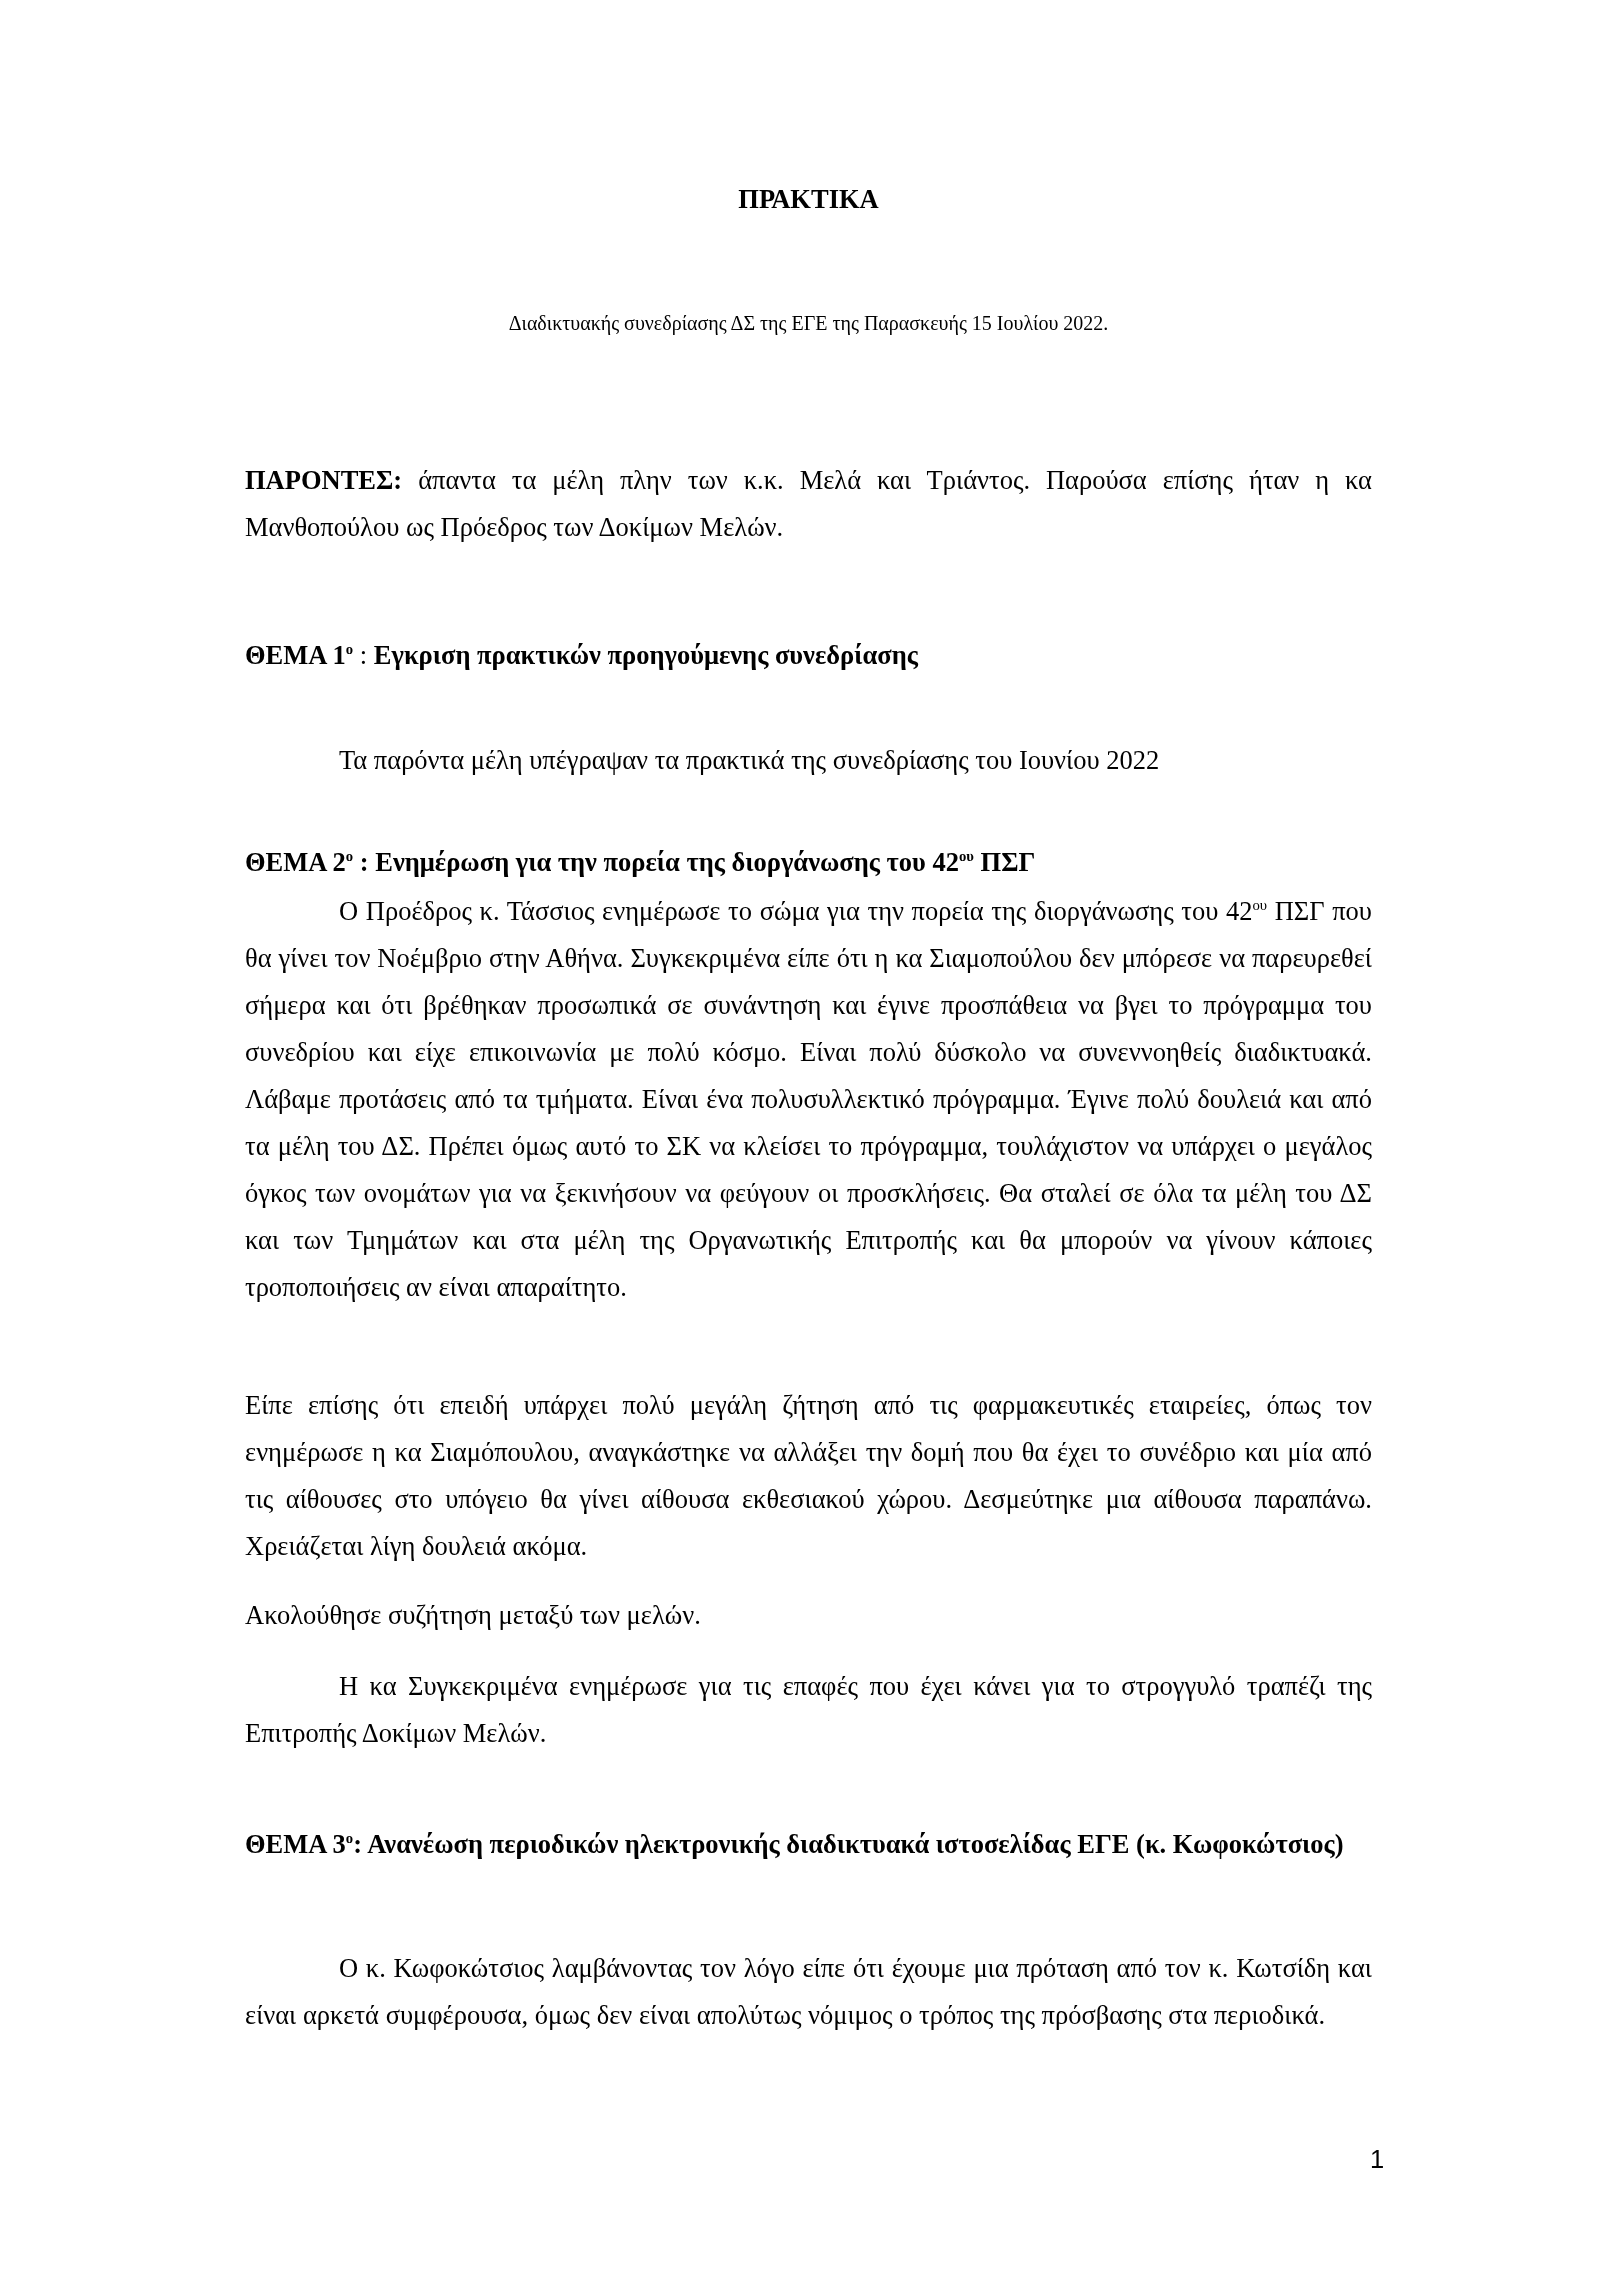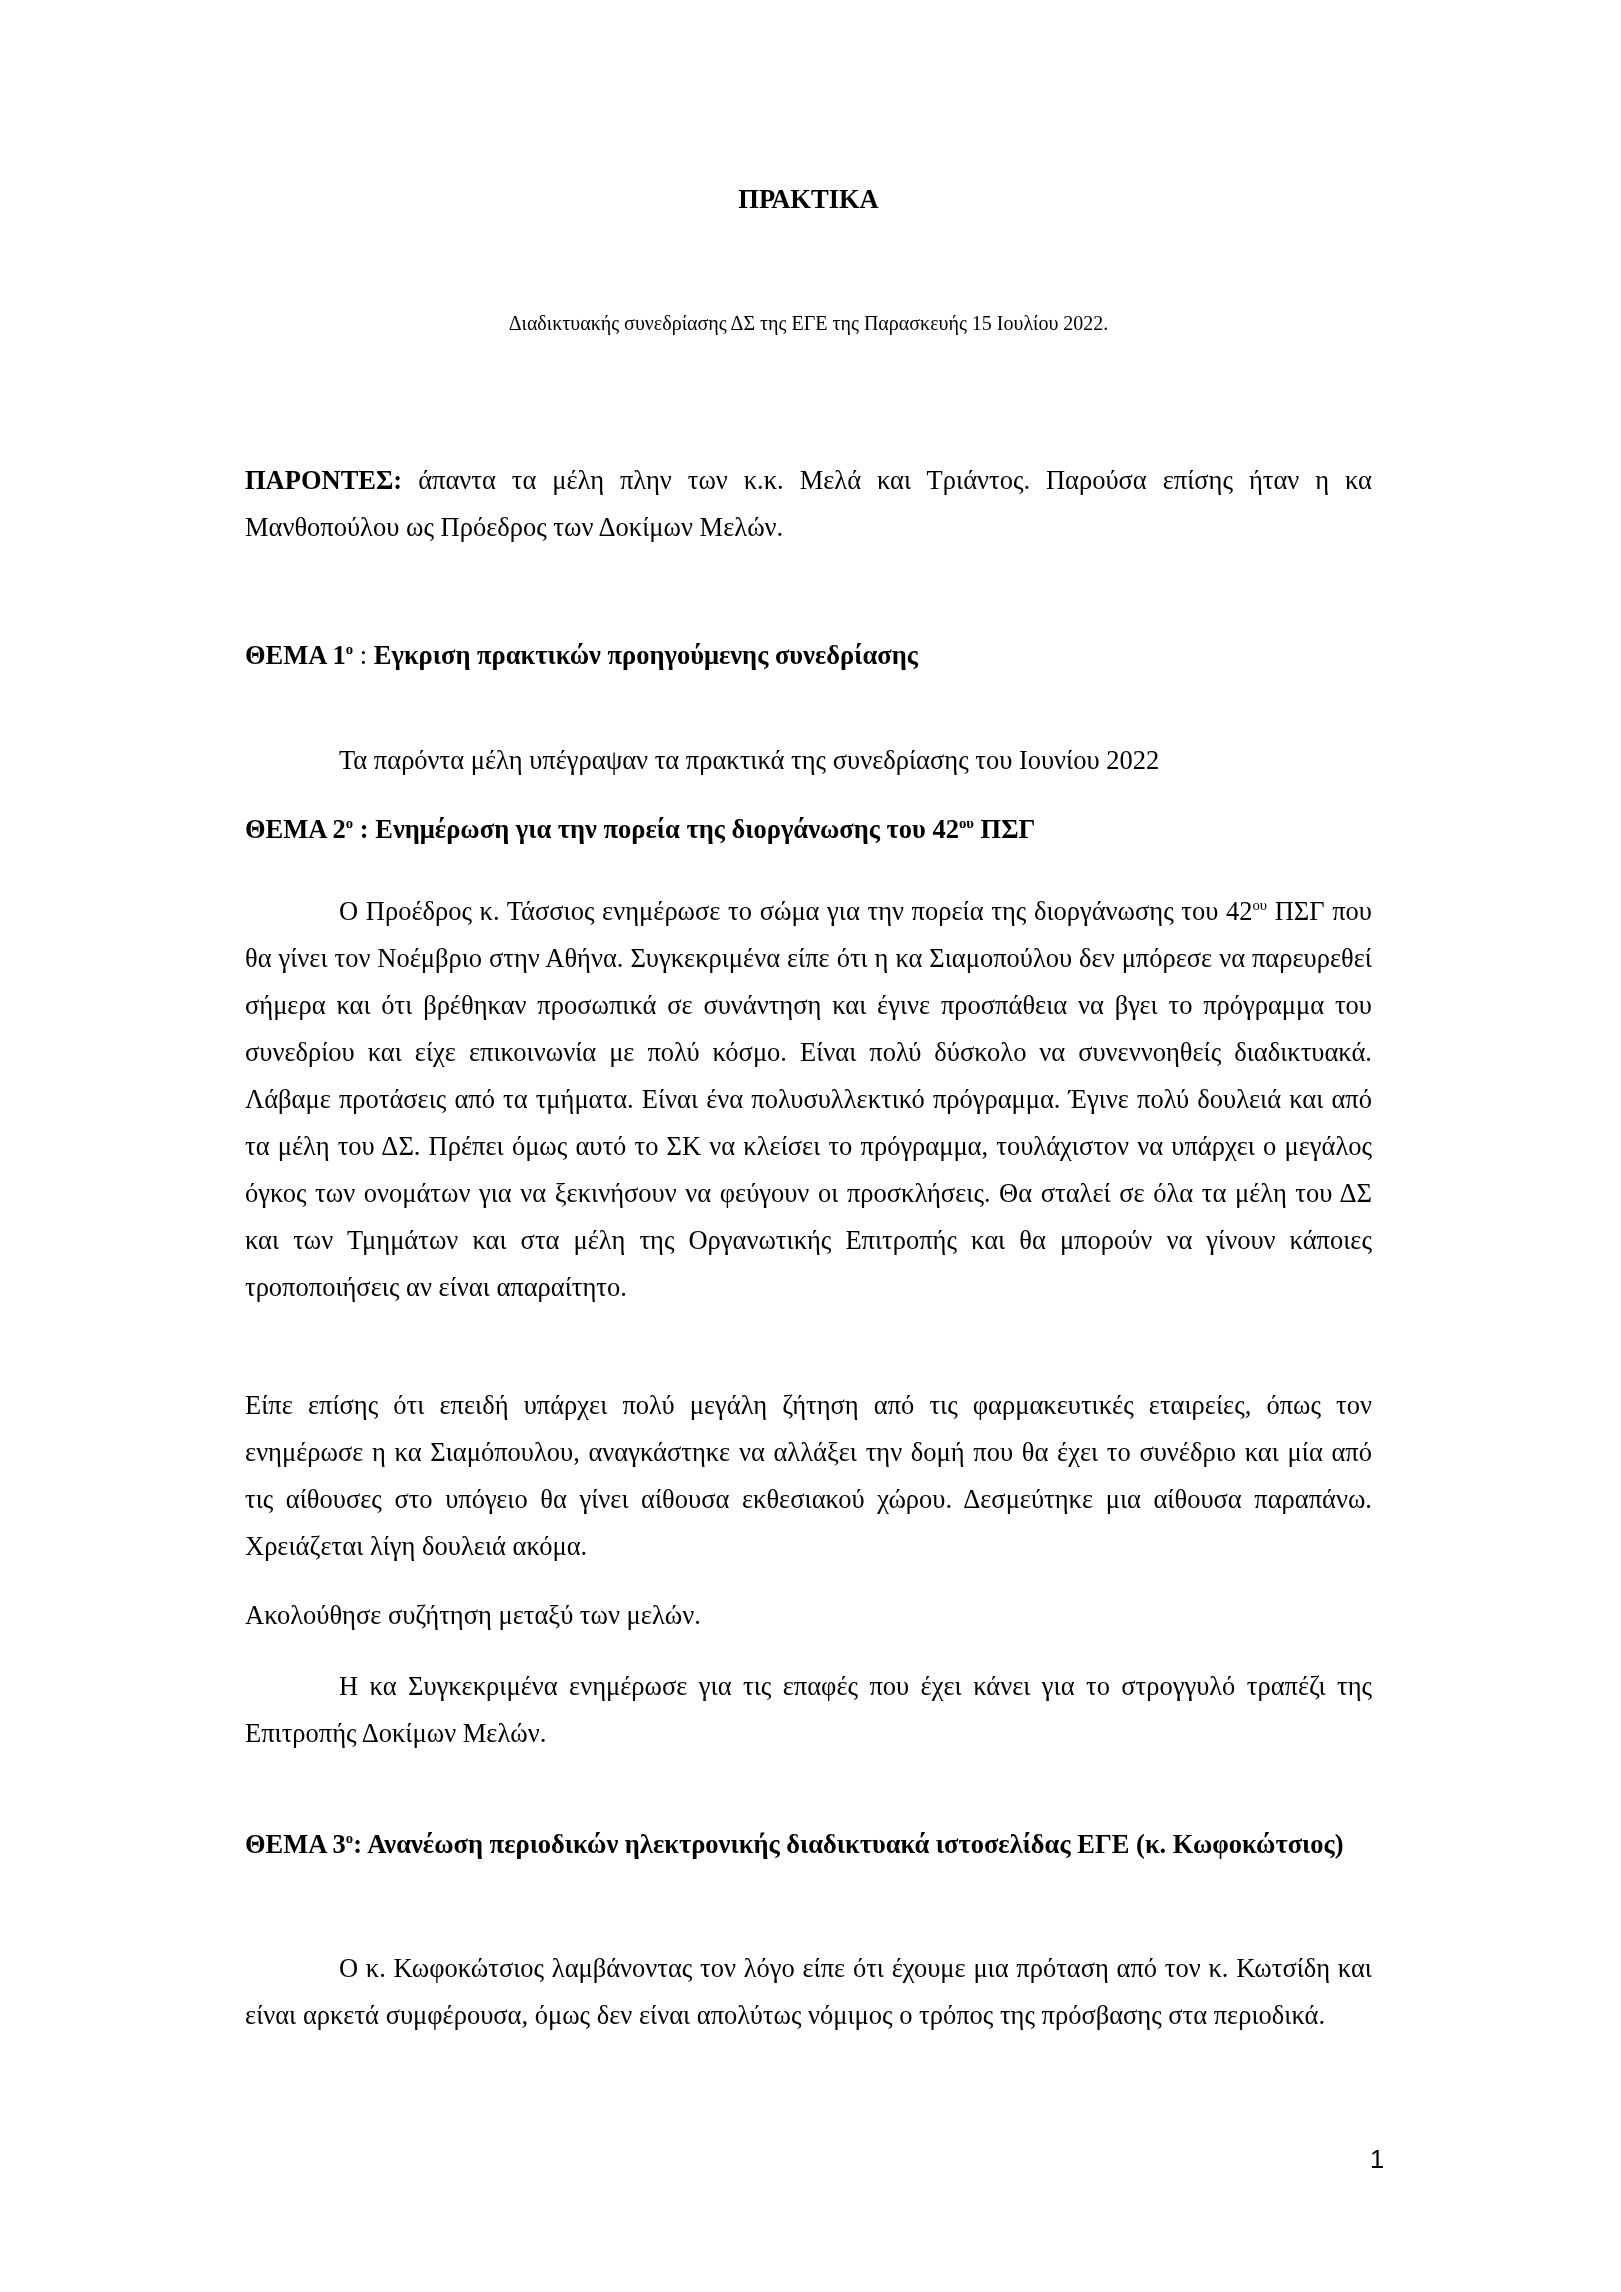--- a/index.html
+++ b/index.html
@@ -24,21 +24,21 @@
   <div class="title">ΠΡΑΚΤΙΚΑ</div>
 
   <div class="subtitle">Διαδικτυακής συνεδρίασης ΔΣ της ΕΓΕ της Παρασκευής 15 Ιουλίου 2022.</div>
 
   <p class="abs" style="top:457px;"><span class="bold">ΠΑΡΟΝΤΕΣ:</span><span> άπαντα τα μέλη πλην των κ.κ. Μελά και Τριάντος.  Παρούσα επίσης ήταν η κα Μανθοπούλου ως Πρόεδρος των Δοκίμων Μελών.</span></p>
 
   <p class="abs bold" style="top:632px;"><span>ΘΕΜΑ 1</span><sup>ο</sup><span style="font-weight:normal"> : </span><span>Εγκριση πρακτικών προηγούμενης συνεδρίασης</span></p>
 
   <p class="abs" style="top:697px; padding-left:94px; width:1033px;margin-top:40px;">Τα παρόντα μέλη υπέγραψαν τα πρακτικά της συνεδρίασης του Ιουνίου 2022</p>
 
-  <p class="abs bold" style="top:806px;"><span>ΘΕΜΑ 2</span><sup>ο</sup><span> : </span><span>Ενημέρωση για την πορεία της διοργάνωσης του 42</span><sup>ου</sup><span> ΠΣΓ</span></p>
+  <p class="abs bold" style="top:839px;"><span>ΘΕΜΑ 2</span><sup>ο</sup><span> : </span><span>Ενημέρωση για την πορεία της διοργάνωσης του 42</span><sup>ου</sup><span> ΠΣΓ</span></p>
 
   <p class="abs indent" style="top:888px;"><span>Ο Προέδρος κ. Τάσσιος ενημέρωσε το σώμα για την πορεία της διοργάνωσης του 42</span><sup>ου</sup><span> ΠΣΓ που θα γίνει τον Νοέμβριο στην Αθήνα. Συγκεκριμένα είπε ότι η κα Σιαμοπούλου δεν μπόρεσε να παρευρεθεί σήμερα και ότι βρέθηκαν προσωπικά σε συνάντηση και έγινε προσπάθεια να βγει το πρόγραμμα του συνεδρίου και είχε επικοινωνία με πολύ κόσμο. Είναι πολύ δύσκολο να συνεννοηθείς διαδικτυακά. Λάβαμε προτάσεις από τα τμήματα. Είναι ένα πολυσυλλεκτικό πρόγραμμα. Έγινε πολύ δουλειά και από τα μέλη του ΔΣ. Πρέπει όμως αυτό το ΣΚ να κλείσει το πρόγραμμα, τουλάχιστον να υπάρχει ο μεγάλος όγκος των ονομάτων για να ξεκινήσουν να φεύγουν οι προσκλήσεις. Θα σταλεί σε όλα τα μέλη του ΔΣ και των Τμημάτων και στα μέλη της Οργανωτικής Επιτροπής και θα μπορούν να γίνουν κάποιες τροποποιήσεις αν είναι απαραίτητο.</span></p>
 
   <p class="abs" style="top:1382px;">Είπε επίσης ότι επειδή υπάρχει πολύ μεγάλη ζήτηση από τις φαρμακευτικές εταιρείες, όπως τον ενημέρωσε η κα Σιαμόπουλου, αναγκάστηκε να αλλάξει την δομή που θα έχει το συνέδριο και μία από τις αίθουσες στο υπόγειο θα γίνει αίθουσα εκθεσιακού χώρου. Δεσμεύτηκε μια αίθουσα παραπάνω. Χρειάζεται λίγη δουλειά ακόμα.</p>
 
   <p class="abs" style="top:1592px;">Ακολούθησε συζήτηση μεταξύ των μελών.</p>
 
   <p class="abs indent" style="top:1663px;">Η κα Συγκεκριμένα ενημέρωσε για τις επαφές που έχει κάνει για το στρογγυλό τραπέζι της Επιτροπής Δοκίμων Μελών.</p>
 
   <p class="abs bold" style="top:1821px;"><span>ΘΕΜΑ 3</span><sup>ο</sup><span>: </span><span>Ανανέωση περιοδικών ηλεκτρονικής διαδικτυακά ιστοσελίδας ΕΓΕ (κ. Κωφοκώτσιος)</span></p>

